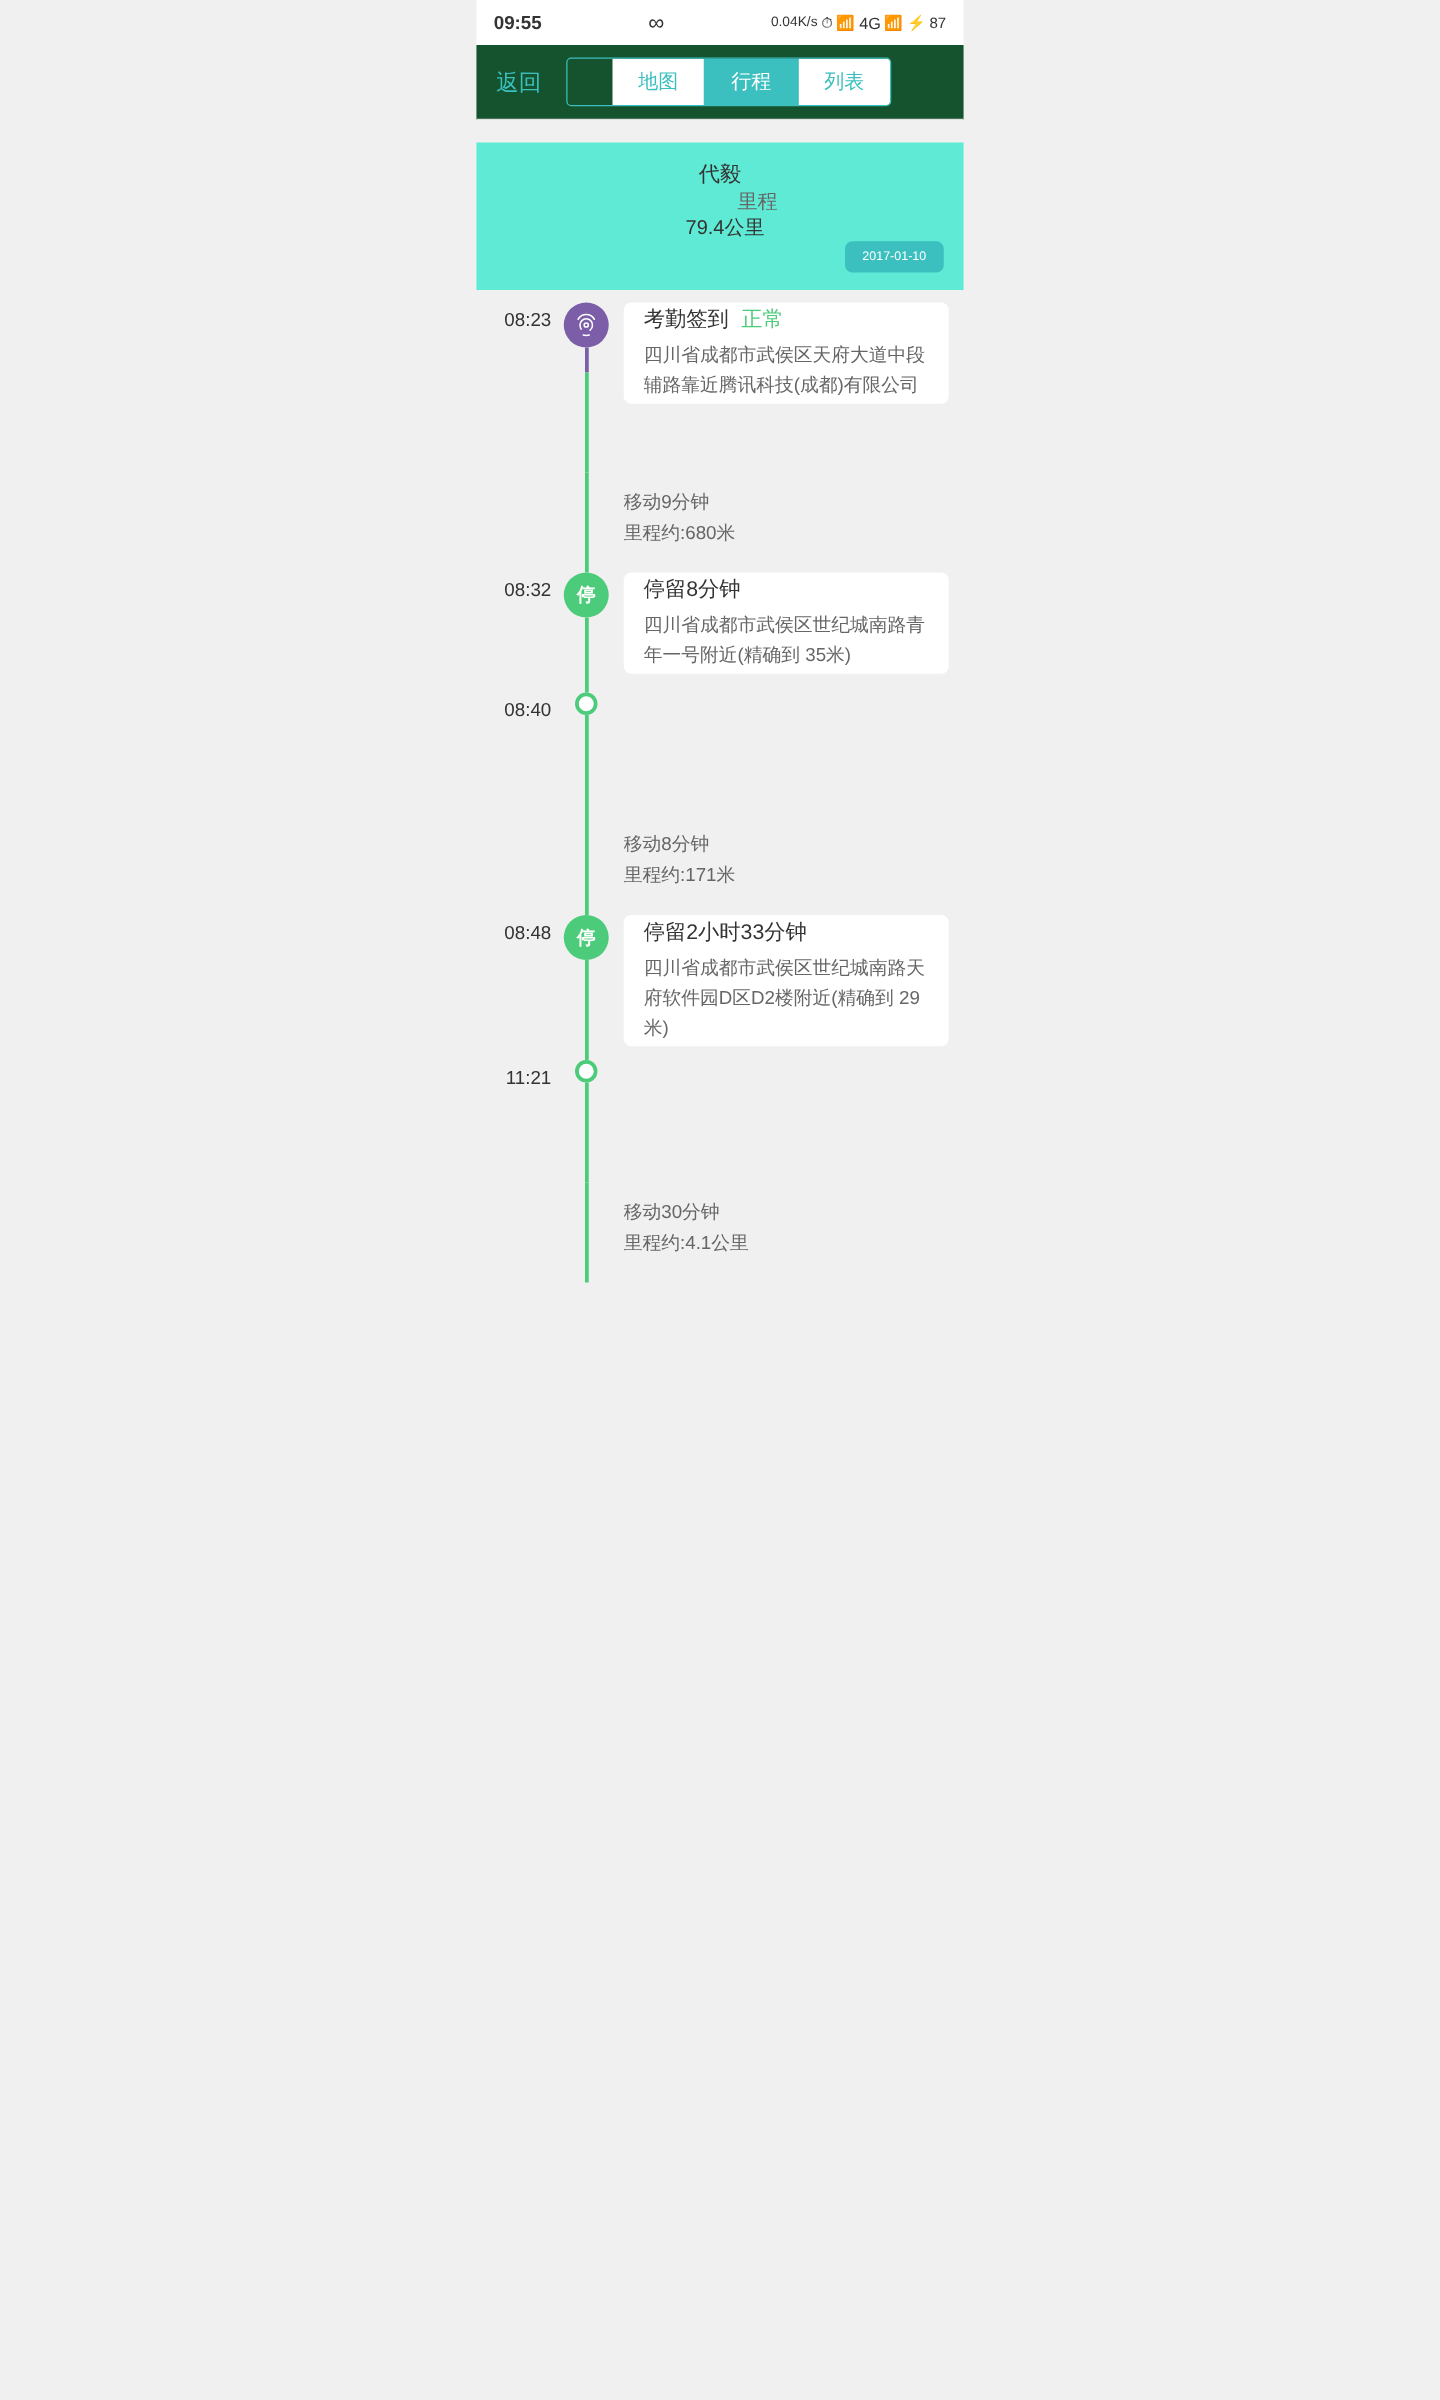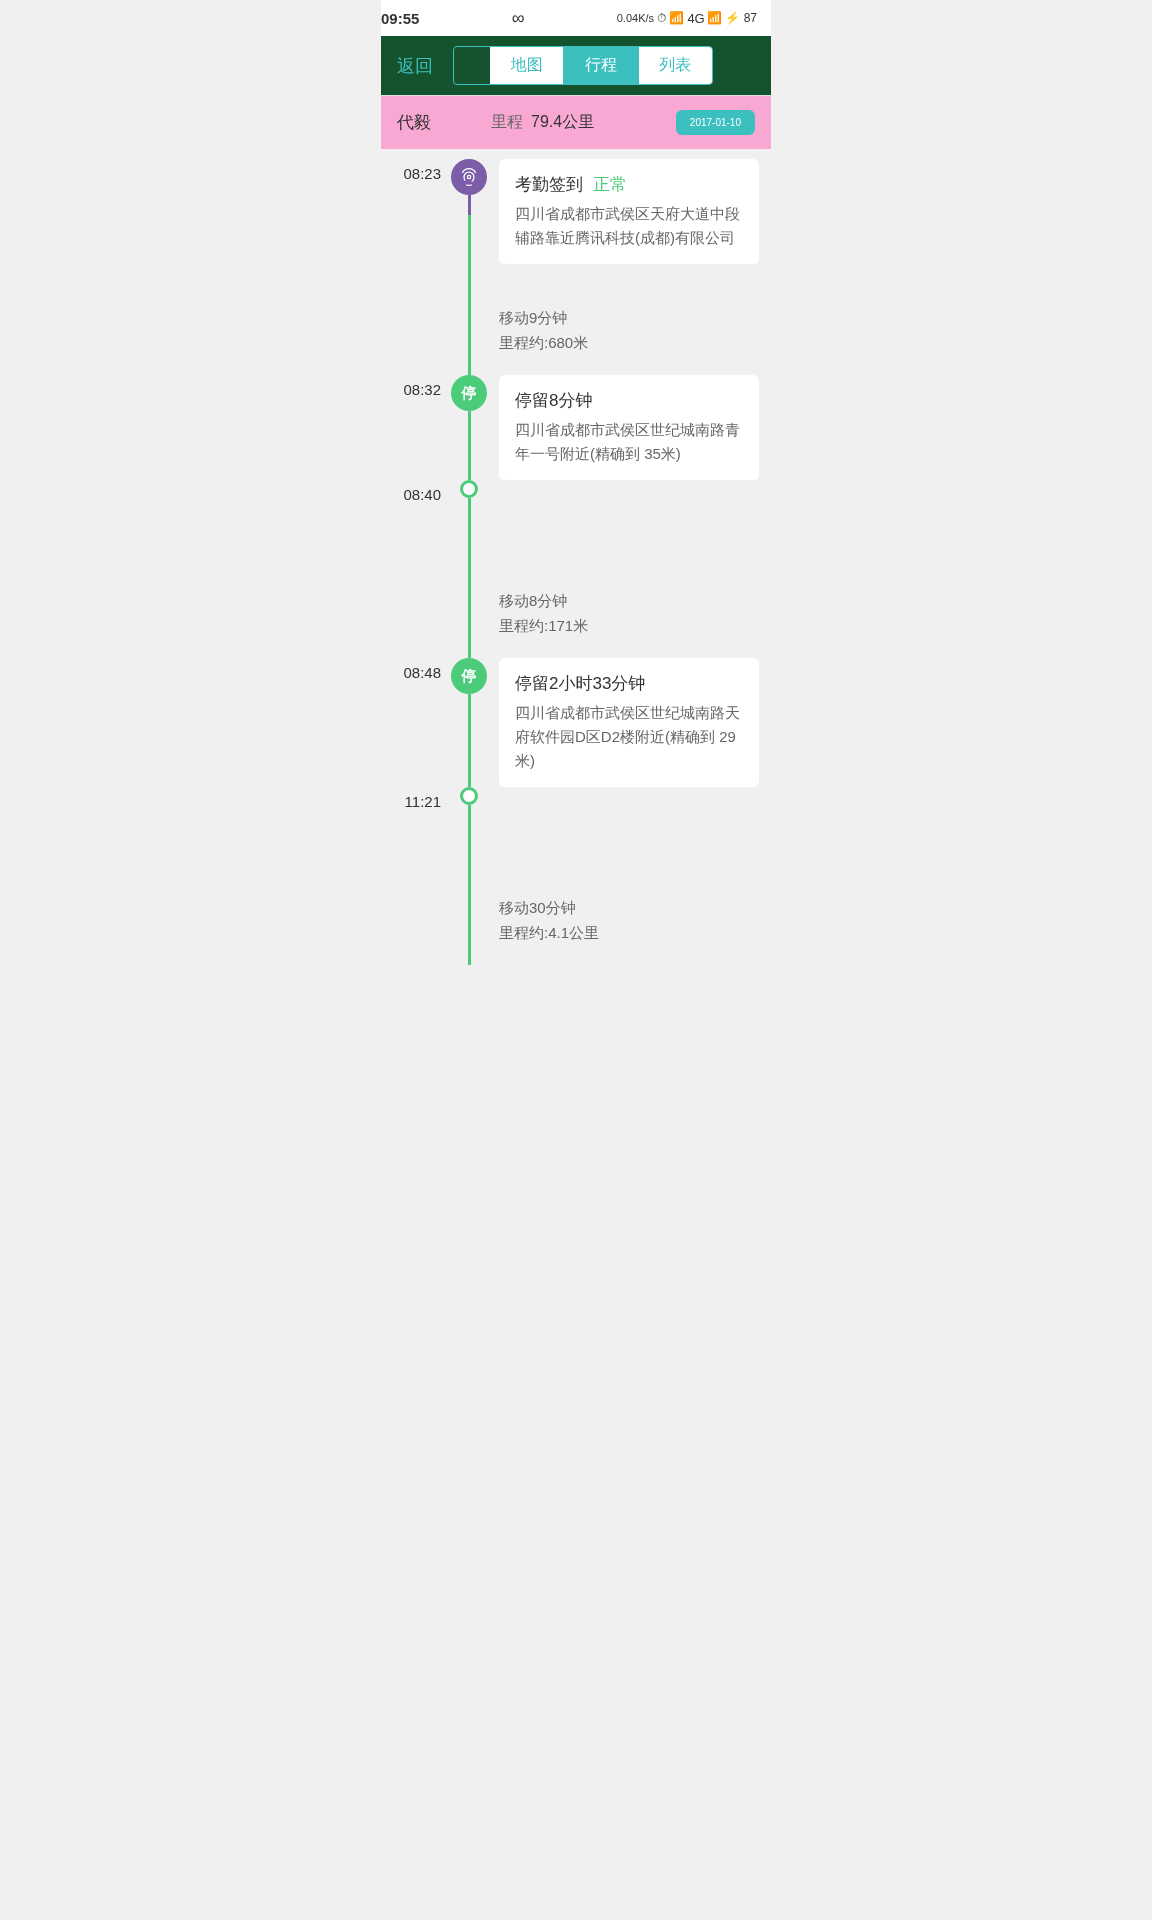--- a/index.html
+++ b/index.html
@@ -11,21 +11,21 @@
       margin: 0 auto;
       min-height: 100vh;
     }
 
     
     .status-bar {
       background: #fff;
       display: flex;
       justify-content: space-between;
       align-items: center;
-      padding: 6px 14px 6px 0;
+      padding: 6px 14px 6px 14px;
       height: 36px;
     }
     .status-time {
       font-size: 15px;
       font-weight: 600;
       color: #333;
     }
     .status-right {
       display: flex;
       align-items: center;
@@ -71,26 +71,27 @@
       border-right: 1.5px solid #3bbfbf;
     }
     .tab-item:last-child { border-right: none; }
     .tab-item.active {
       background: #3bbfbf;
       color: #fff;
     }
 
     
     .info-row {
-      background: #f9a8d4;
+      background: #5eead4;
       display: flex;
       align-items: center;
       padding: 14px 16px;
-      margin-top: 0;
+      margin-top: 18px;
       gap: 0;
+      flex-direction: column;
     }
     .info-name {
       font-size: 17px;
       color: #333;
       flex: 0 0 auto;
     }
     .info-mileage-label {
       font-size: 16px;
       color: #666;
       margin-left: 60px;
@@ -172,21 +173,21 @@
     
     .content-col {
       flex: 1;
       margin-left: 10px;
       margin-right: 12px;
     }
 
     .event-card {
       background: #fff;
       border-radius: 6px;
-      padding: 14px 16px;
+      padding: 2px 16px;
       margin-bottom: 0;
     }
     .event-title {
       font-size: 17px;
       color: #333;
       display: flex;
       align-items: center;
       gap: 10px;
       margin-bottom: 6px;
     }

